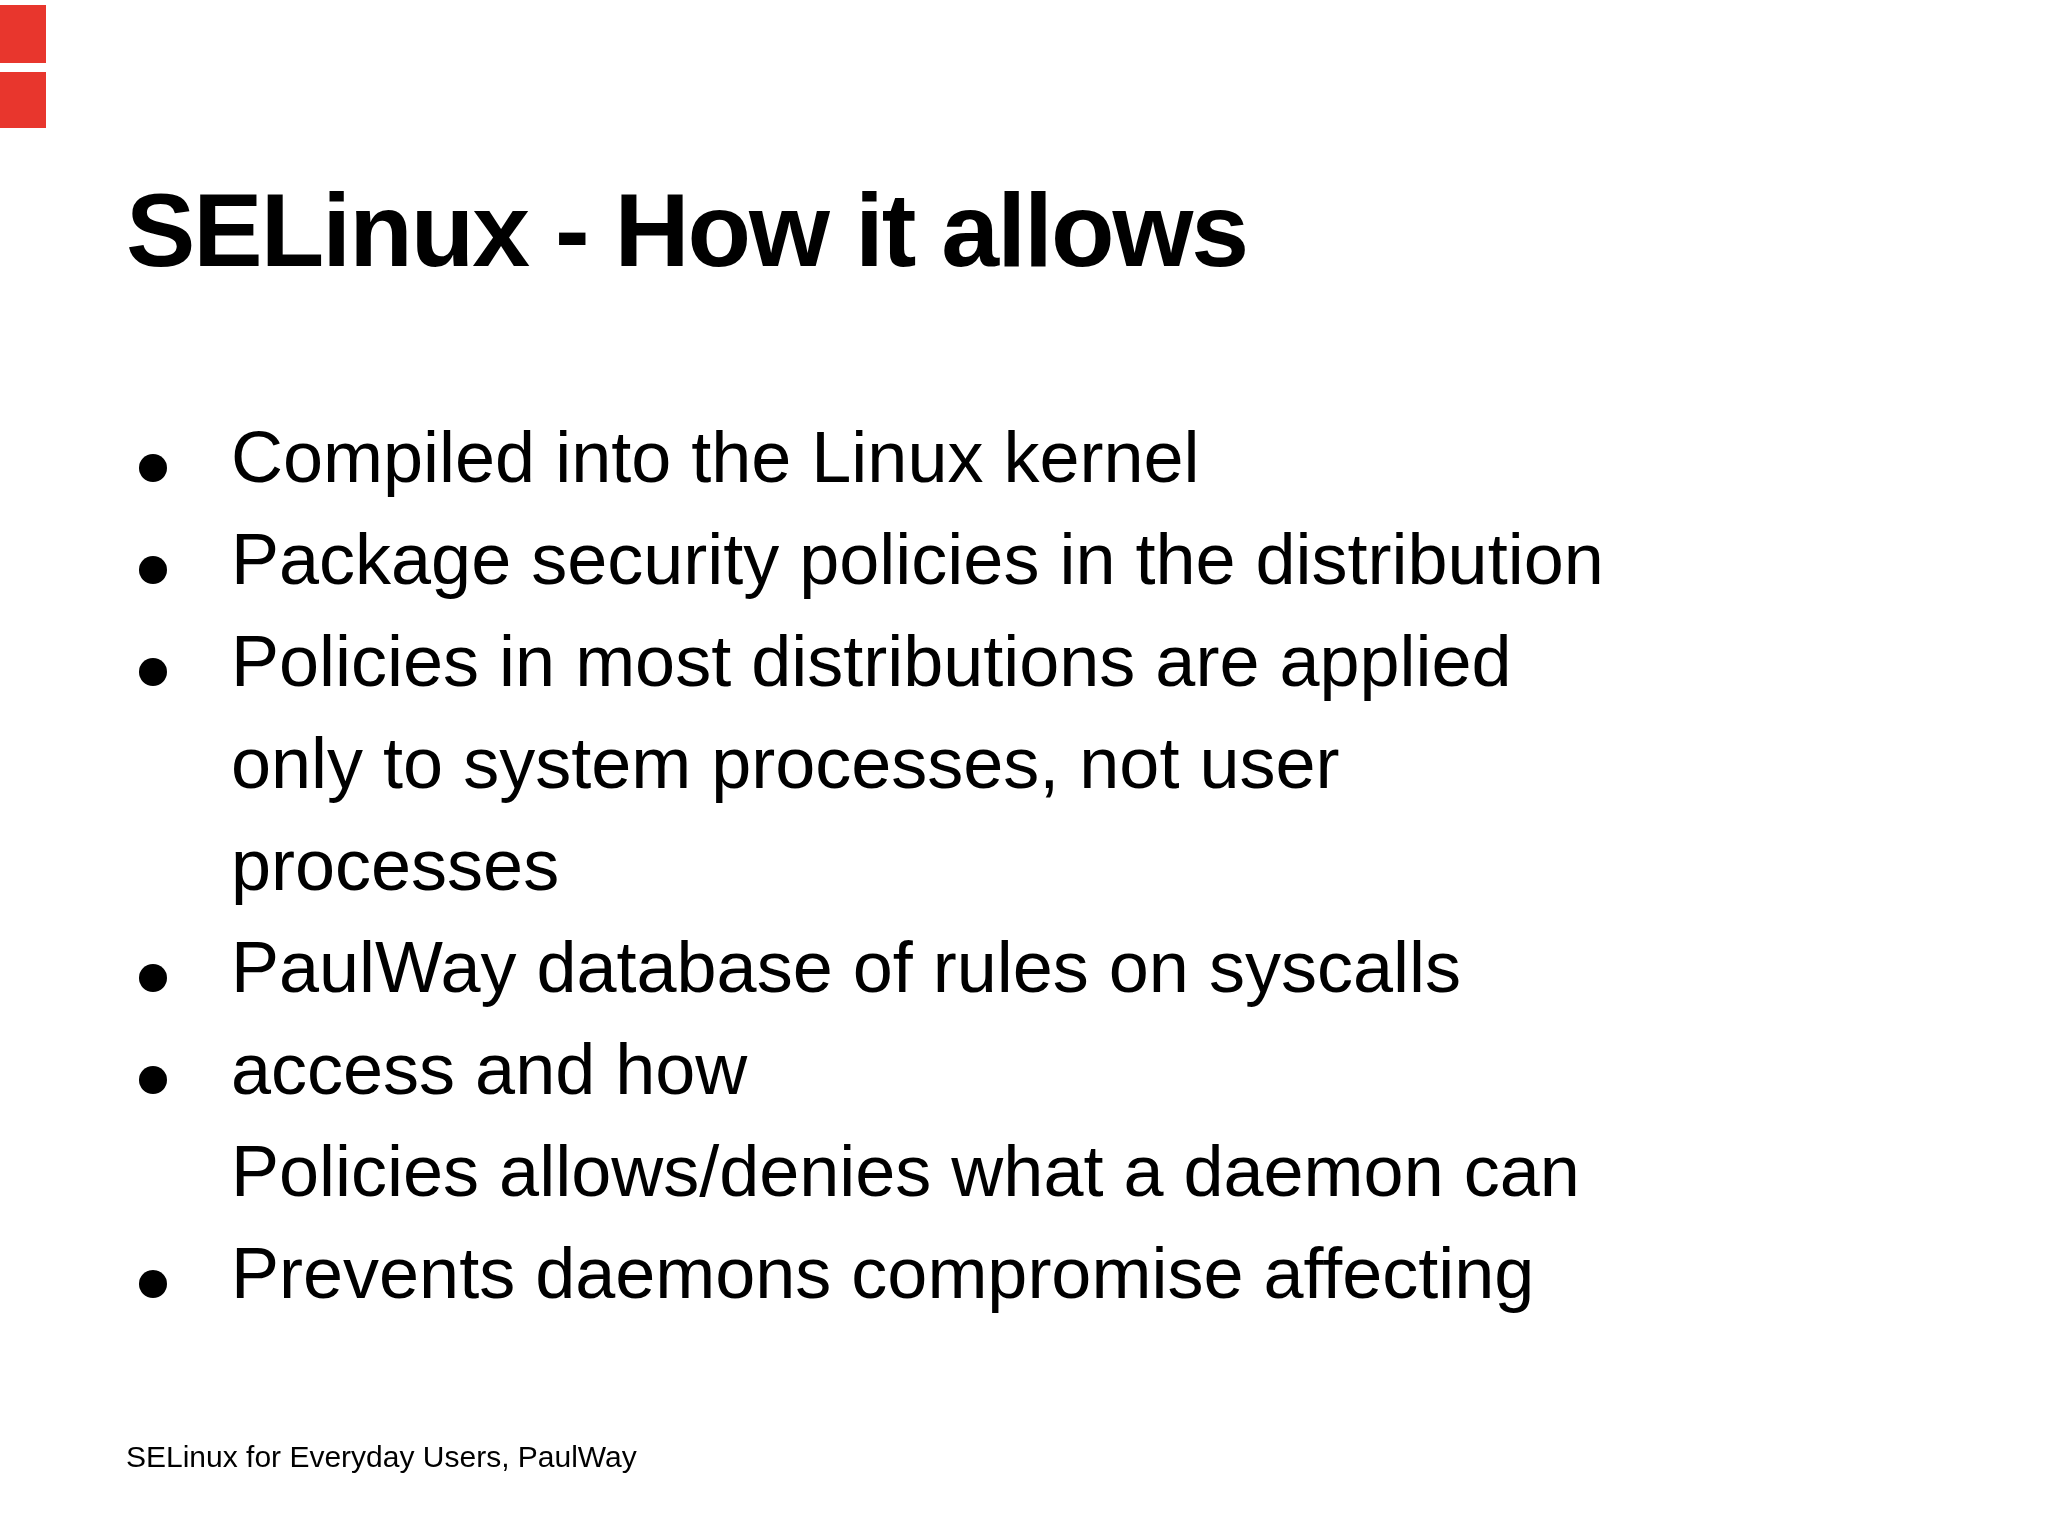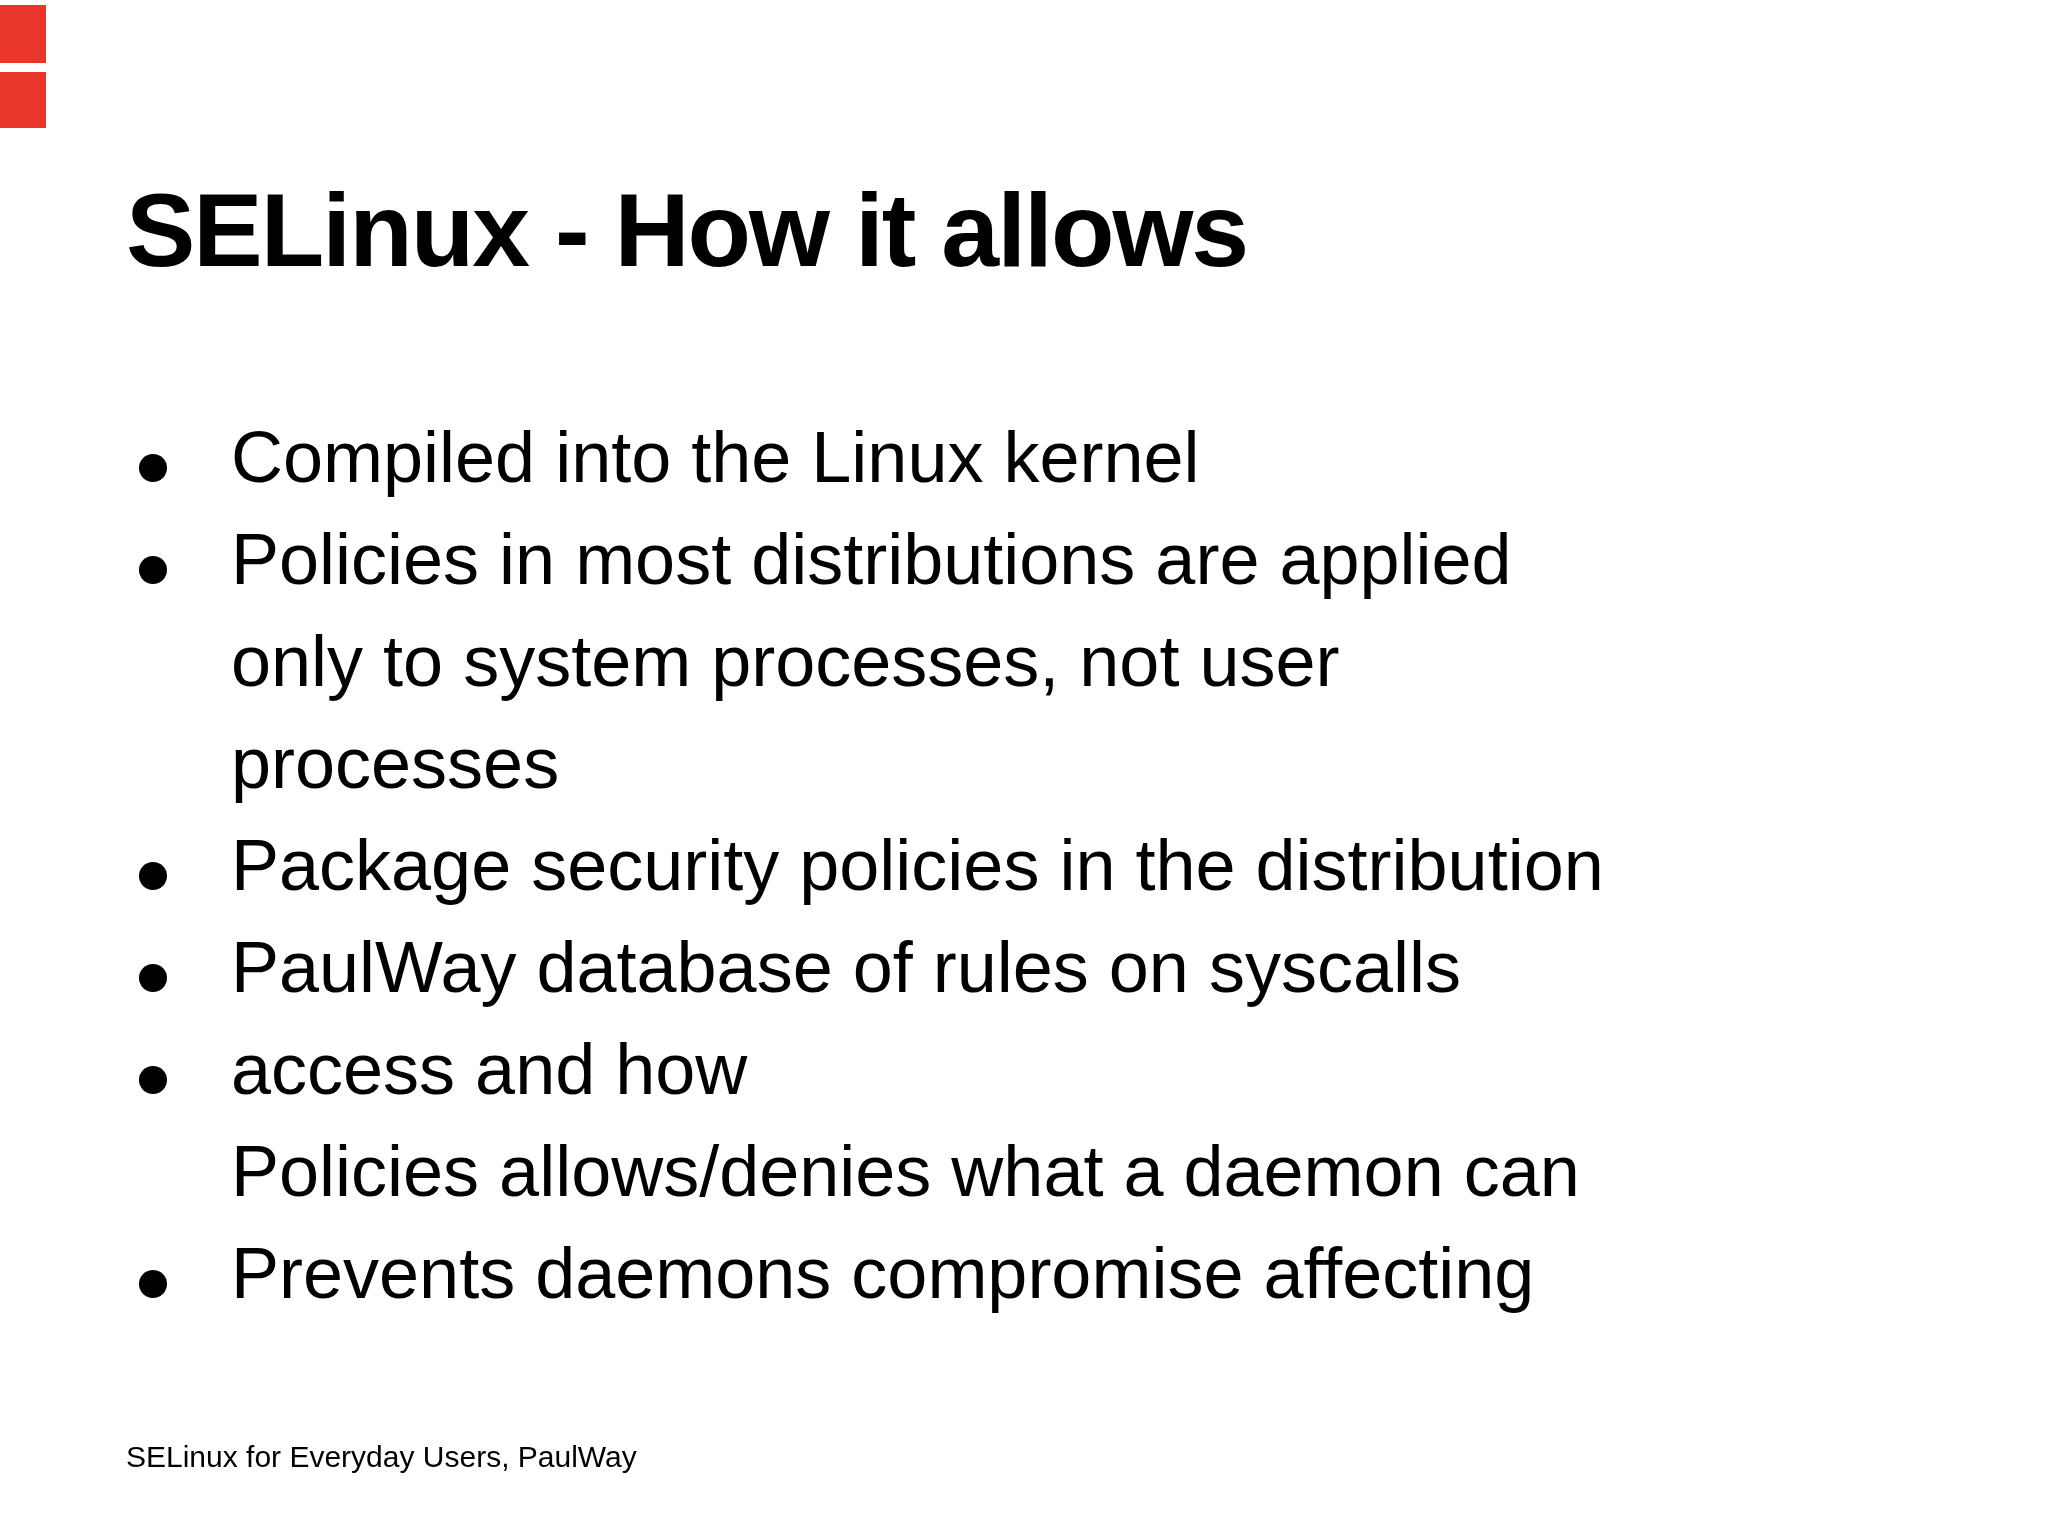--- a/index.html
+++ b/index.html
@@ -82,26 +82,26 @@
   <div class="red-bar top" style="background: rgb(232, 54, 45);"></div>
   <div class="red-bar bottom" style="background: rgb(232, 54, 45);"></div>
 
   <h1 class="title">SELinux - How it allows</h1>
 
   <ul class="bullets">
       <li>
         <div class="bullet-line">Compiled into the Linux kernel</div>
       </li>
       <li>
+        <div class="bullet-line">Package security policies in the distribution</div>
+      </li>
+      <li>
         <div class="bullet-line">Policies in most distributions are applied</div>
         <div class="bullet-line">only to system processes, not user</div>
         <div class="bullet-line">processes</div>
-      </li>
-      <li>
-        <div class="bullet-line">Package security policies in the distribution</div>
       </li>
       <li>
         <div class="bullet-line">PaulWay database of rules on syscalls</div>
       </li>
       <li>
         <div class="bullet-line">access and how</div>
         <div class="bullet-line">Policies allows/denies what a daemon can</div>
       </li>
       <li>
         <div class="bullet-line">Prevents daemons compromise affecting</div>

